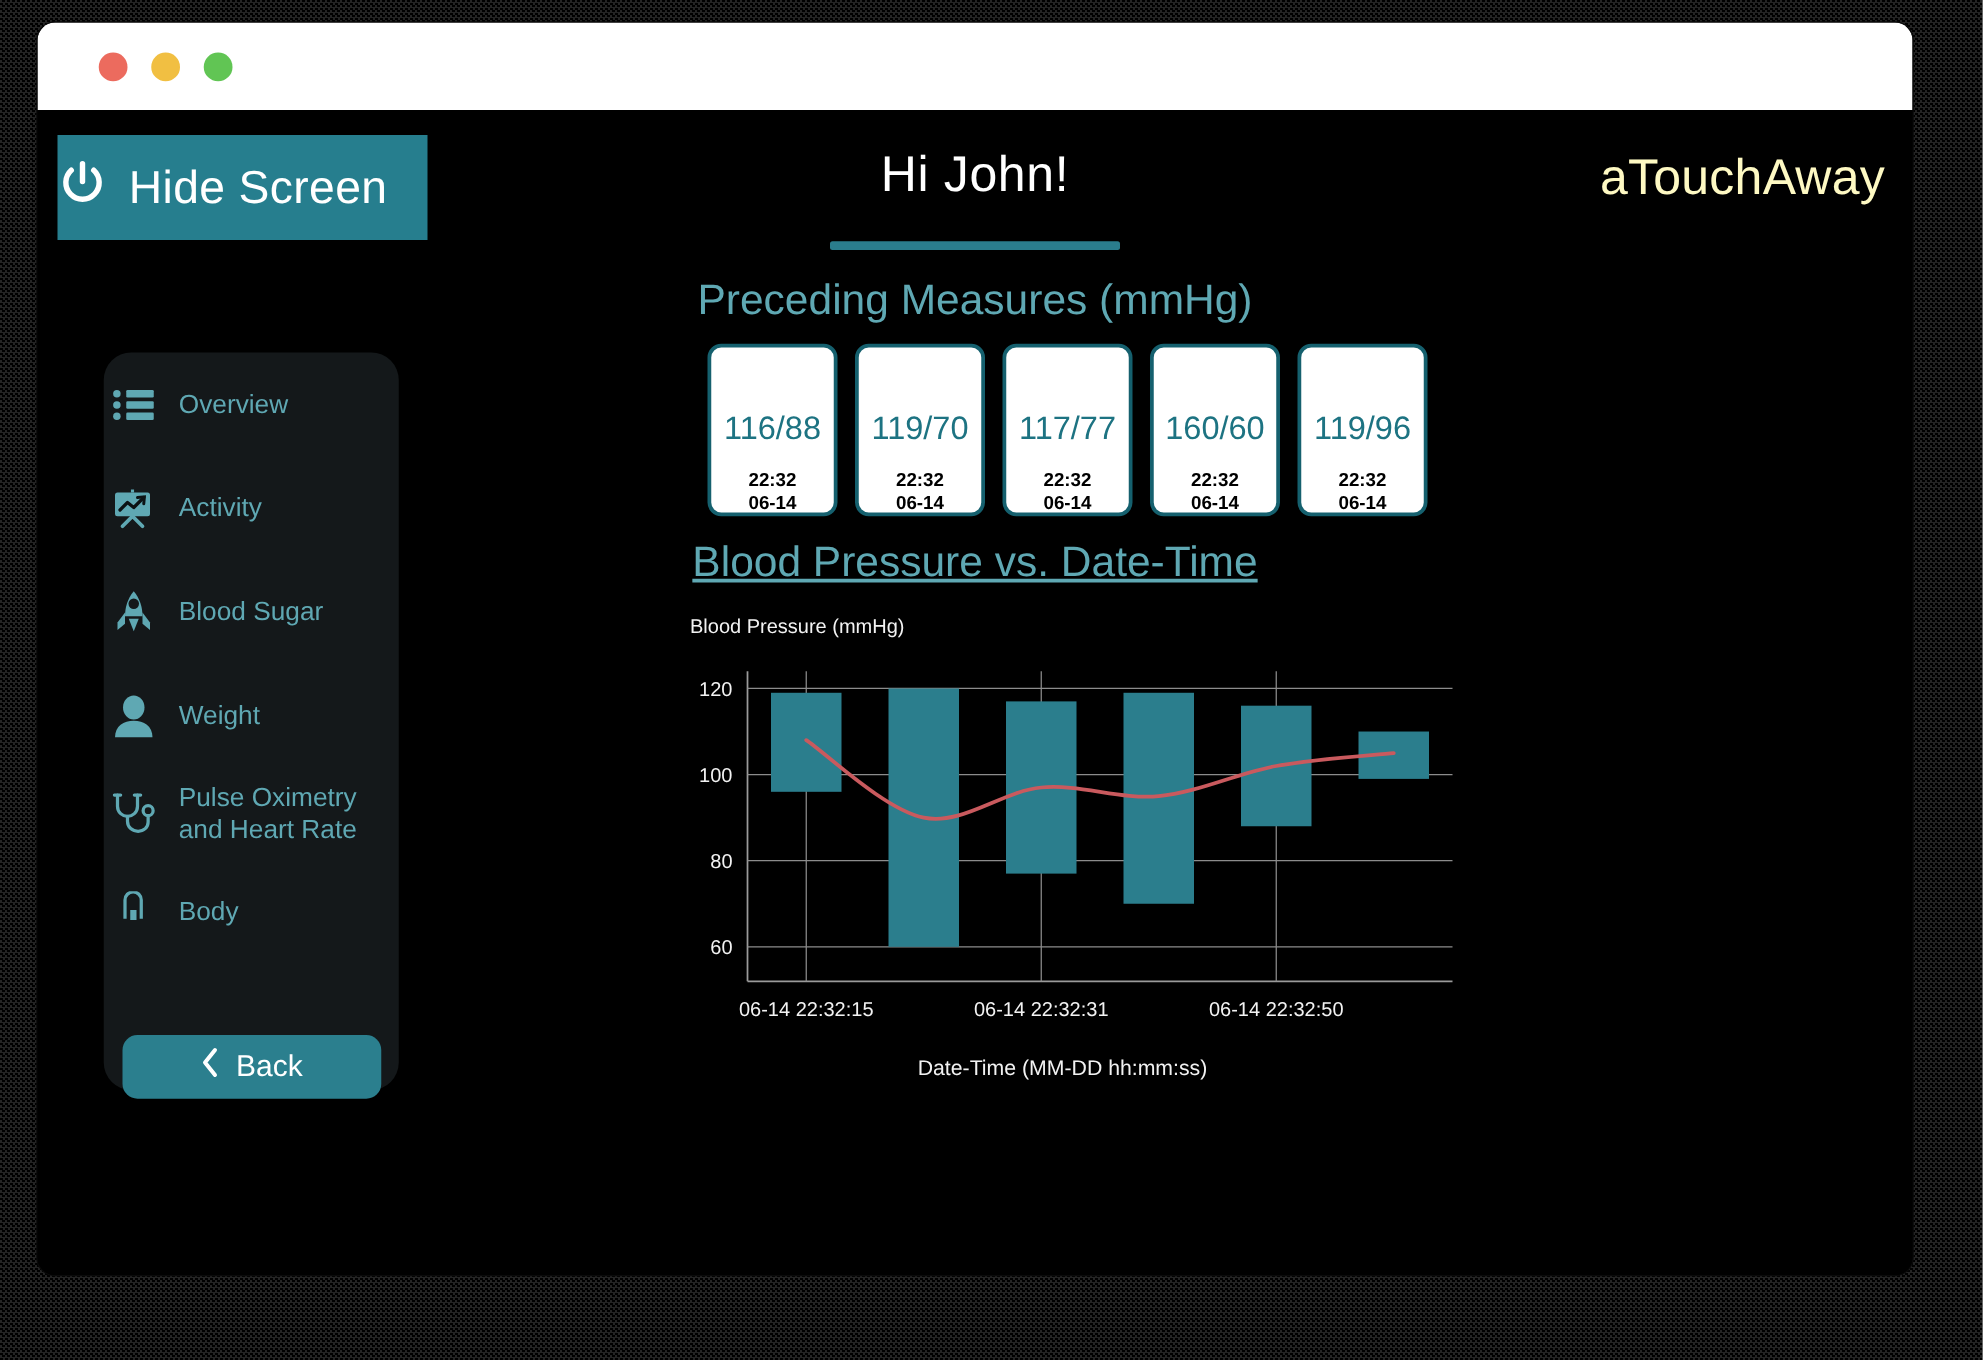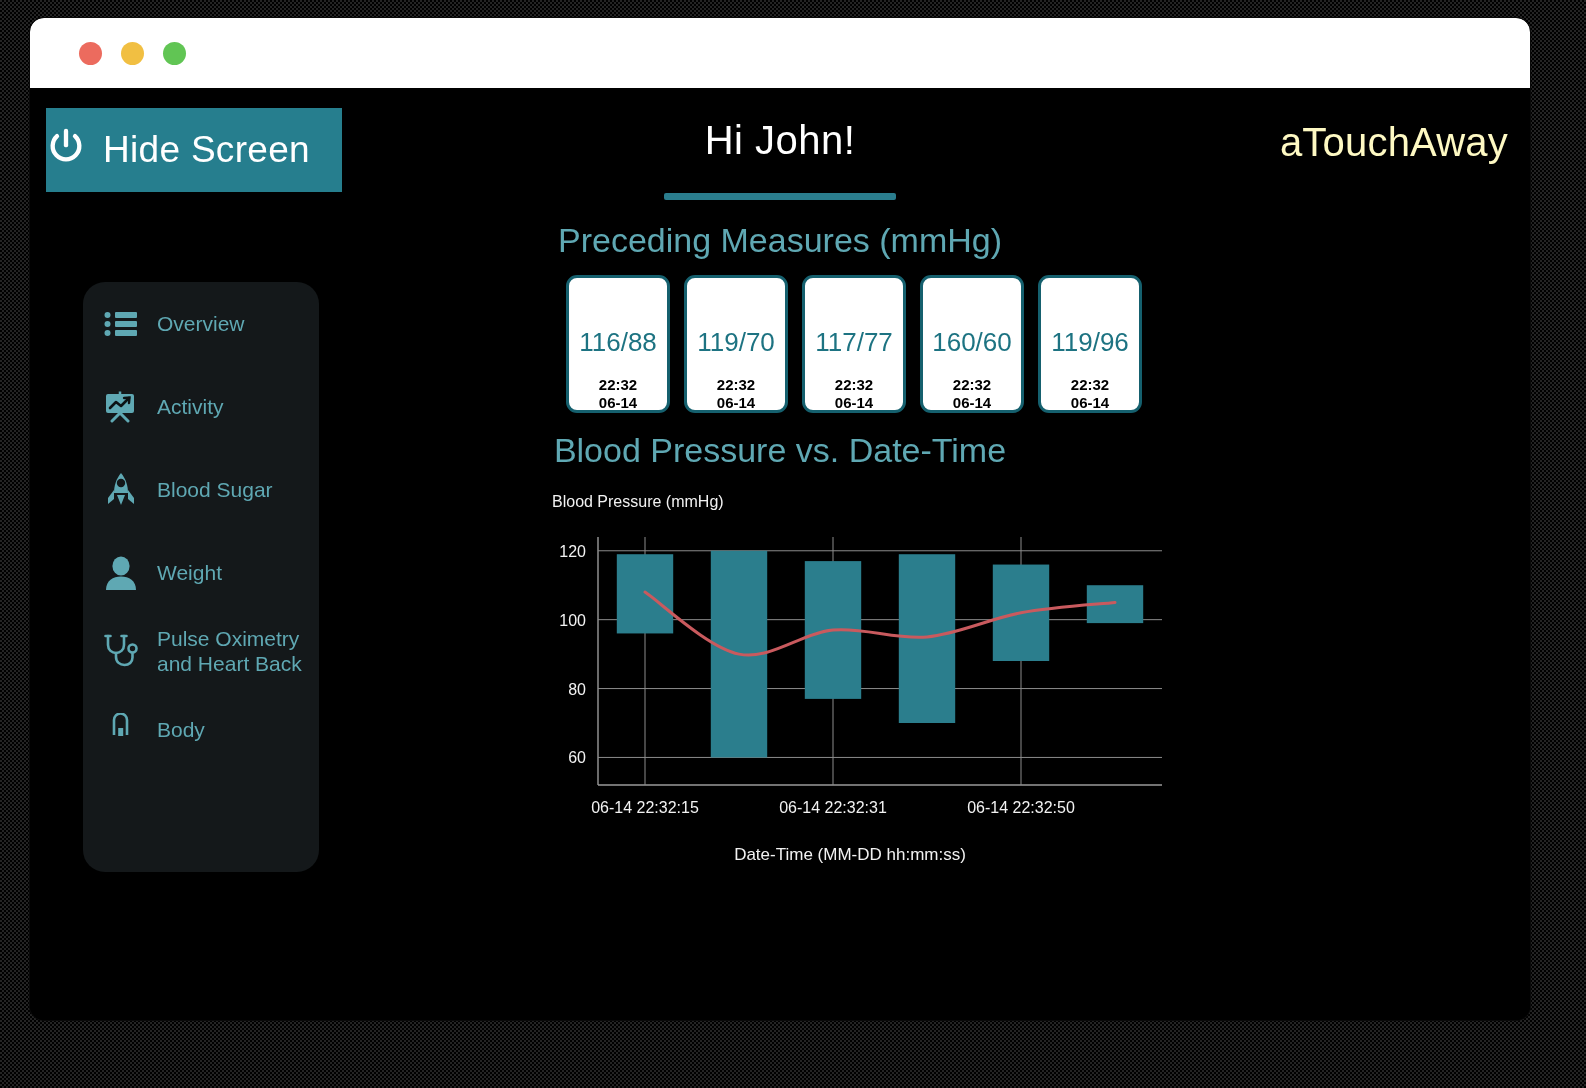--- a/index.html
+++ b/index.html
@@ -115,21 +115,21 @@
     width: 236px;
     height: 590px;
     background: #14181a;
     border-radius: 22px;
     overflow: hidden;
   }
   .nav-item {
     display: flex;
     align-items: center;
     gap: 17px;
-    padding: 0 0 0 19px;
+    padding: 0 0 0 5px;
     height: 83px;
     cursor: pointer;
   }
   .nav-item .nav-icon {
     width: 38px;
     min-width: 38px;
     height: 38px;
     display: flex;
     align-items: center;
     justify-content: center;
@@ -202,20 +202,21 @@
   }
 
   
   #chart-title {
     position: absolute;
     left: 0; right: 0;
     top: 343px;
     text-align: center;
     color: #5fa8b3;
     font-size: 34px;
+    text-decoration: underline;
   }
   #chart-area {
     position: absolute;
     left: 490px;
     top: 405px;
     width: 660px;
     height: 380px;
   }
   #chart-ylabel {
     position: absolute;
@@ -325,35 +326,43 @@
 
         <div class="nav-item two-line">
           <span class="nav-icon">
             <svg width="34" height="34" viewBox="0 0 34 34" fill="none" stroke="#5fa8b3" stroke-width="2.6" stroke-linecap="round">
               <path d="M4 2 L4 11 C4 16 8 19 12 19 C16 19 20 16 20 11 L20 2"></path>
               <path d="M1.5 2 L6.5 2 M17.5 2 L22.5 2"></path>
               <path d="M12 19 L12 23 C12 28 16 31 20.5 31 C25 31 28.5 28 28.5 23.5 L28.5 19"></path>
               <circle cx="28.5" cy="14.5" r="4" fill="none"></circle>
             </svg>
           </span>
-          <span class="nav-label">Pulse Oximetry and Heart Back</span>
+          <span class="nav-label">Pulse Oximetry and Heart Rate</span>
         </div>
 
         <div class="nav-item">
           <span class="nav-icon">
             <svg width="26" height="34" viewBox="0 0 26 34" fill="none" stroke="#5fa8b3" stroke-width="2.6">
               <path d="M6 22 L6 7 A6.5 6.5 0 0 1 19 7 L19 22"></path>
               <rect x="10.2" y="15" width="5" height="8" fill="#5fa8b3" stroke="none"></rect>
             </svg>
           </span>
           <span class="nav-label">Body</span>
         </div>
 
       </div>
 
+      <div id="back-button">
+        <span>
+          <svg width="14" height="24" viewBox="0 0 14 24" fill="none" stroke="#ffffff" stroke-width="3.2" stroke-linecap="round" stroke-linejoin="round">
+            <path d="M11 2 L3 12 L11 22"></path>
+          </svg>
+        </span>
+        <span>Back</span>
+      </div>
 
       <div id="measures-title">Preceding Measures (mmHg)</div>
       <div id="measure-cards">
 
         <div class="measure-card">
           <div class="measure-value">116/88</div>
           <div class="measure-time">
             <div>22:32</div>
             <div>06-14</div>
           </div>

